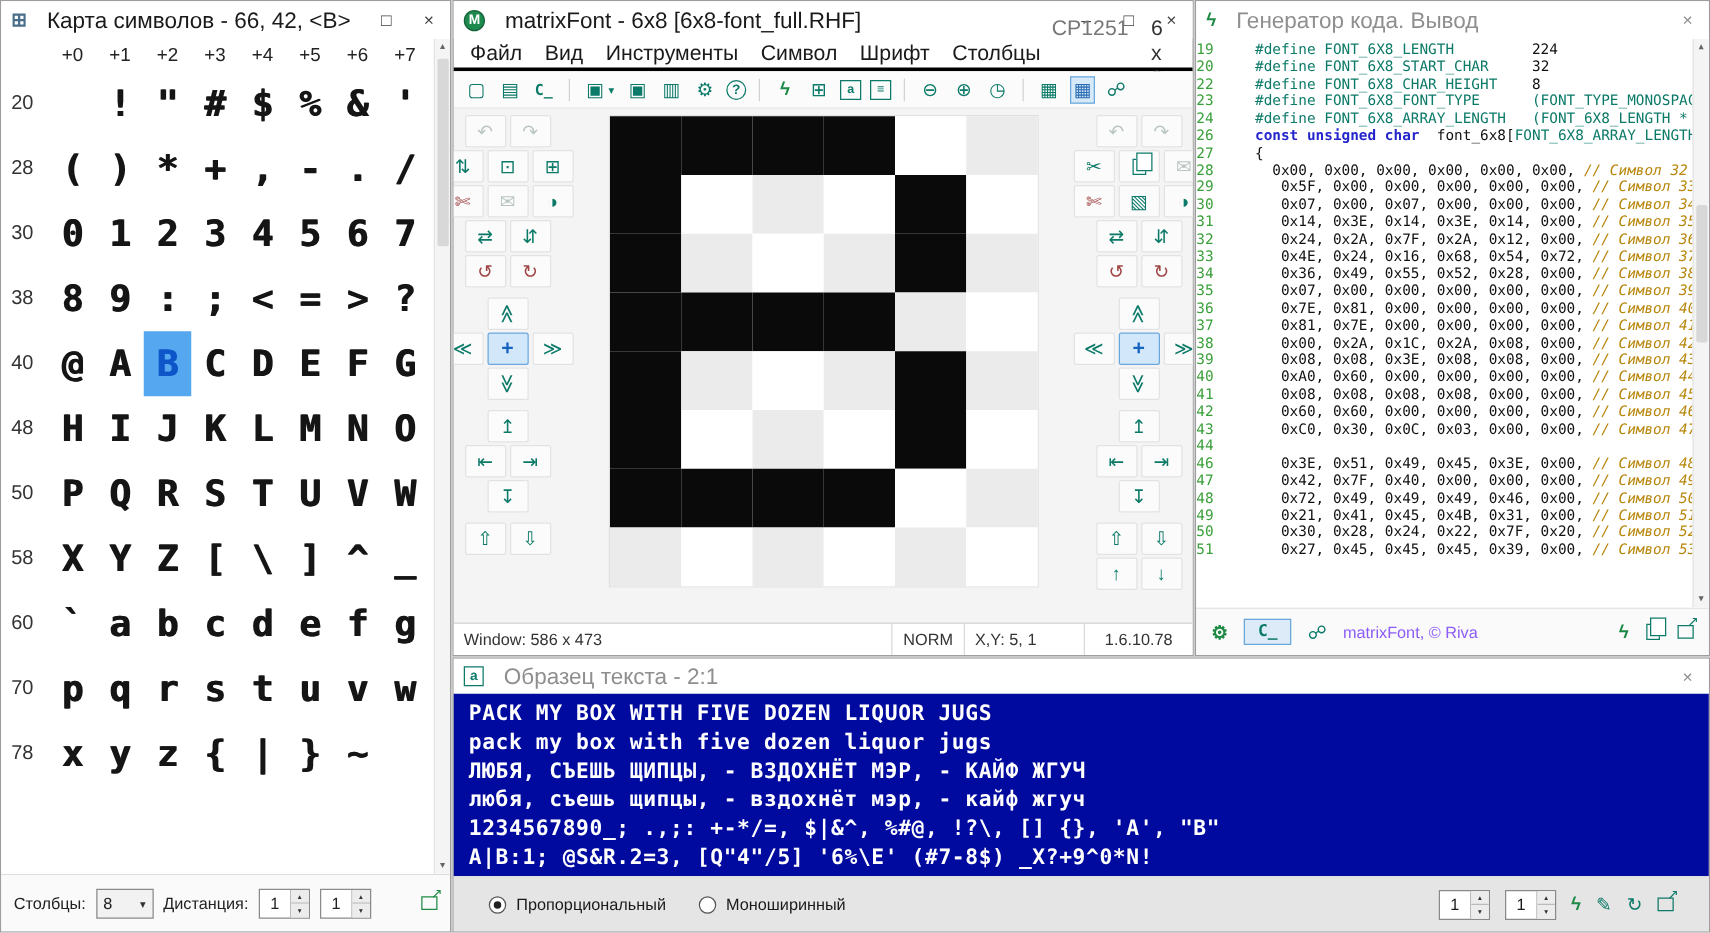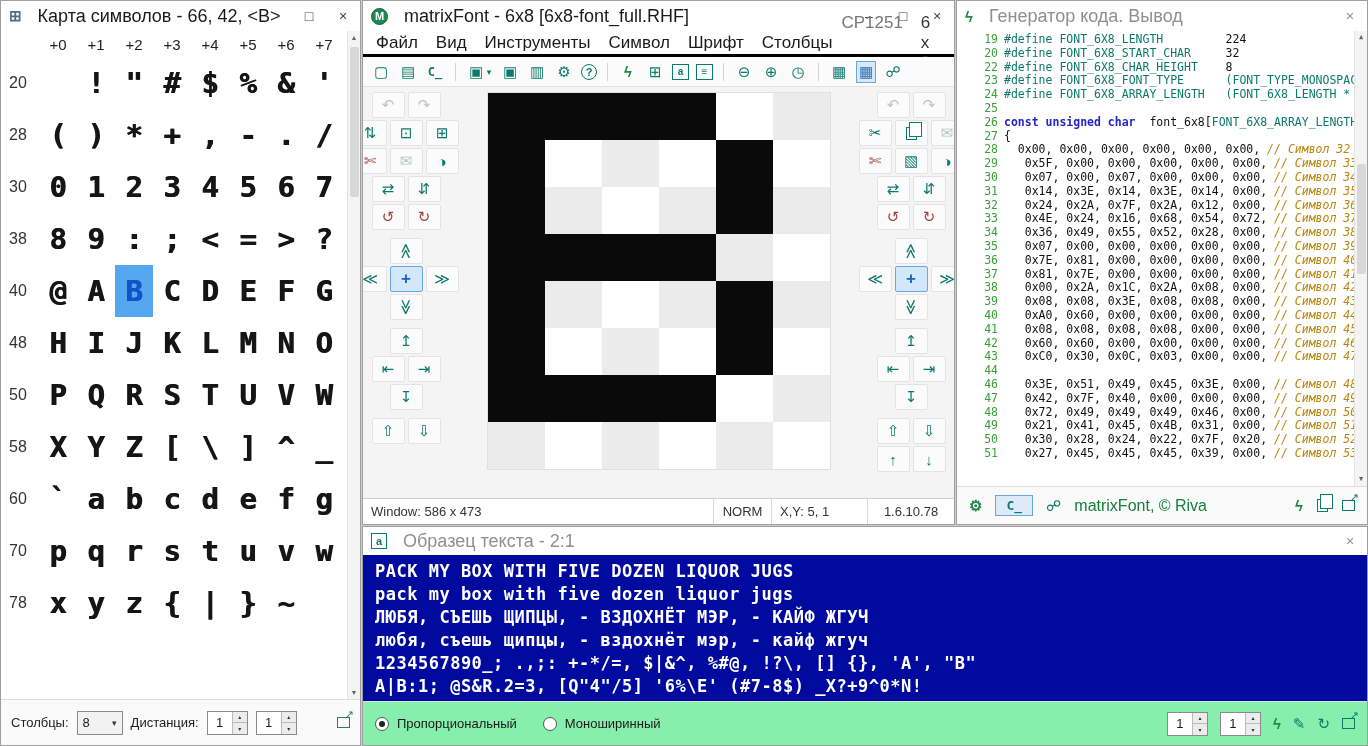--- a/index.html
+++ b/index.html
@@ -68,39 +68,39 @@
   .px{background:#fff}.px.alt{background:#ebebeb}.px.on{background:#0a0a0a}
   .statusbar{flex:0 0 26px;display:flex;border-top:1px solid #cfcfcf;font-size:13px;color:#333;background:#fff;align-items:stretch}
   .sb-cell{display:flex;align-items:center;padding:0 8px;border-right:1px solid #d9d9d9;white-space:nowrap}
   .sb-cell.grow{flex:1}
   .sb-cell:last-child{border-right:none;justify-content:center}
   
   #codegen{left:956px;top:0;width:412px;height:525px}
   .code-area{flex:1;position:relative;overflow:hidden;font-family:"DejaVu Sans Mono",monospace;font-size:11.5px;line-height:13.8px;background:#fff}
   #code-lines{position:absolute;left:0;top:2px;right:13px;bottom:0;overflow:hidden}
   .cl{display:flex;white-space:pre}
-  .ln{width:47px;text-align:right;color:#3aa03a;flex:0 0 auto;padding-right:6px}
+  .ln{width:47px;text-align:left;color:#3aa03a;flex:0 0 auto;padding-right:6px}
   .pp{color:#0c7a68;font-weight:400}
   .mac{color:#0c7a68}
   .num{color:#111}
   .kw{color:#2525cc;font-weight:700}
   .pl{color:#111}
   .cm{color:#b8860b;font-style:italic}
   .cg-footer{flex:0 0 38px;border-top:1px solid #ddd;display:flex;align-items:center;gap:13px;padding:0 12px;background:#fafafa}
   .cbtn{padding:2px 10px;border:1px solid #6aa7dd;background:#dcebf7;color:#0c7a68;font-family:"DejaVu Sans Mono",monospace;font-weight:700;font-size:13px}
-  .credit{font-size:16px;color:#15803d}
+  .credit{font-size:13px;color:#8b5cf6}
   .fico{font-size:15px;color:#0c7a68;display:flex;align-items:center;justify-content:center}
   .fico.green{color:#1e8a45;font-weight:700}
   .cg-right{margin-left:auto;display:flex;align-items:center;gap:14px}
   
   #sample{left:362px;top:526px;width:1006px;height:220px}
   #sample .titlebar{height:28px}
   .blue{flex:1;background:#000a9e;padding:5px 0 0 12px;overflow:hidden}
   .sline{font-family:"DejaVu Sans Mono",monospace;font-weight:700;font-size:17px;line-height:23px;color:#fff;letter-spacing:.5px;white-space:pre}
-  .sm-footer{flex:0 0 44px;display:flex;align-items:center;padding:0 12px;gap:8px;background:#86efac;border-top:1px solid #e0e0e0;font-size:13px}
+  .sm-footer{flex:0 0 44px;display:flex;align-items:center;padding:0 28px;gap:8px;background:#e5e5e5;border-top:1px solid #e0e0e0;font-size:13px}
   .radio{width:14px;height:14px;border:1px solid #555;border-radius:50%;position:relative;background:#fff;flex:0 0 auto}
   .radio.on::after{content:"";position:absolute;left:3px;top:3px;width:6px;height:6px;border-radius:50%;background:#222}
   .rlabel{margin-right:18px}
   .sm-right{margin-left:auto;display:flex;align-items:center;gap:12px}
   
   .cssicon-copy{position:relative;width:11px;height:13px;border:1.4px solid currentColor;background:#fff;display:inline-block}
   .cssicon-copy::before{content:"";position:absolute;left:2px;top:-6px;width:11px;height:13px;border:1.4px solid currentColor;background:#fff}
   .cssicon-export{width:13px;height:11px;border:1.4px solid currentColor;position:relative;display:inline-block}
   .cssicon-export::after{content:"↗";position:absolute;right:-5px;top:-10px;font-size:11px}
   .green-x{color:#1e8a45}
@@ -600,21 +600,20 @@
       <span class="wb">×</span>
     </span>
   </div>
   <div class="code-area">
     <div id="code-lines">
         <div class="cl"><span class="ln">19</span><span class="lc"><span class="pp">#define </span><span class="mac">FONT_6X8_LENGTH</span><span class="pl">         </span><span class="num">224</span></span></div>
         <div class="cl"><span class="ln">20</span><span class="lc"><span class="pp">#define </span><span class="mac">FONT_6X8_START_CHAR</span><span class="pl">     </span><span class="num">32</span></span></div>
         <div class="cl"><span class="ln">22</span><span class="lc"><span class="pp">#define </span><span class="mac">FONT_6X8_CHAR_HEIGHT</span><span class="pl">    </span><span class="num">8</span></span></div>
         <div class="cl"><span class="ln">23</span><span class="lc"><span class="pp">#define </span><span class="mac">FONT_6X8_FONT_TYPE</span><span class="pl">      </span><span class="mac">(FONT_TYPE_MONOSPACED)</span></span></div>
         <div class="cl"><span class="ln">24</span><span class="lc"><span class="pp">#define </span><span class="mac">FONT_6X8_ARRAY_LENGTH</span><span class="pl">   </span><span class="mac">(FONT_6X8_LENGTH * FONT_6X8_CHAR_WIDTH)</span></span></div>
-        <div class="cl"><span class="ln">25</span><span class="lc"></span></div>
         <div class="cl"><span class="ln">26</span><span class="lc"><span class="kw">const unsigned char</span><span class="pl">  font_6x8[</span><span class="mac">FONT_6X8_ARRAY_LENGTH</span><span class="pl">] =</span></span></div>
         <div class="cl"><span class="ln">27</span><span class="lc"><span class="pl">{</span></span></div>
         <div class="cl"><span class="ln">28</span><span class="lc"><span class="pl">  0x00, 0x00, 0x00, 0x00, 0x00, 0x00, </span><span class="cm">// Символ 32 &lt; &gt;</span></span></div>
         <div class="cl"><span class="ln">29</span><span class="lc"><span class="pl">   0x5F, 0x00, 0x00, 0x00, 0x00, 0x00, </span><span class="cm">// Символ 33 &lt;!&gt;</span></span></div>
         <div class="cl"><span class="ln">30</span><span class="lc"><span class="pl">   0x07, 0x00, 0x07, 0x00, 0x00, 0x00, </span><span class="cm">// Символ 34 &lt;"&gt;</span></span></div>
         <div class="cl"><span class="ln">31</span><span class="lc"><span class="pl">   0x14, 0x3E, 0x14, 0x3E, 0x14, 0x00, </span><span class="cm">// Символ 35 &lt;#&gt;</span></span></div>
         <div class="cl"><span class="ln">32</span><span class="lc"><span class="pl">   0x24, 0x2A, 0x7F, 0x2A, 0x12, 0x00, </span><span class="cm">// Символ 36 &lt;$&gt;</span></span></div>
         <div class="cl"><span class="ln">33</span><span class="lc"><span class="pl">   0x4E, 0x24, 0x16, 0x68, 0x54, 0x72, </span><span class="cm">// Символ 37 &lt;%&gt;</span></span></div>
         <div class="cl"><span class="ln">34</span><span class="lc"><span class="pl">   0x36, 0x49, 0x55, 0x52, 0x28, 0x00, </span><span class="cm">// Символ 38 &lt;&amp;&gt;</span></span></div>
         <div class="cl"><span class="ln">35</span><span class="lc"><span class="pl">   0x07, 0x00, 0x00, 0x00, 0x00, 0x00, </span><span class="cm">// Символ 39 &lt;'&gt;</span></span></div>

